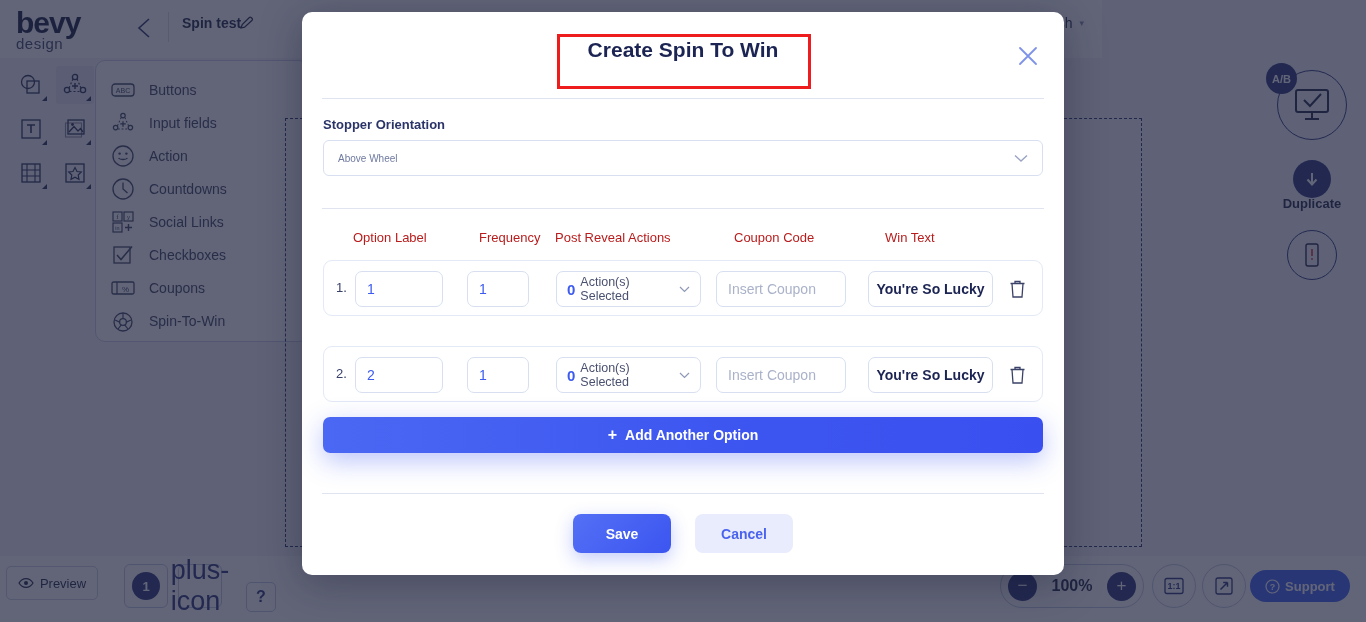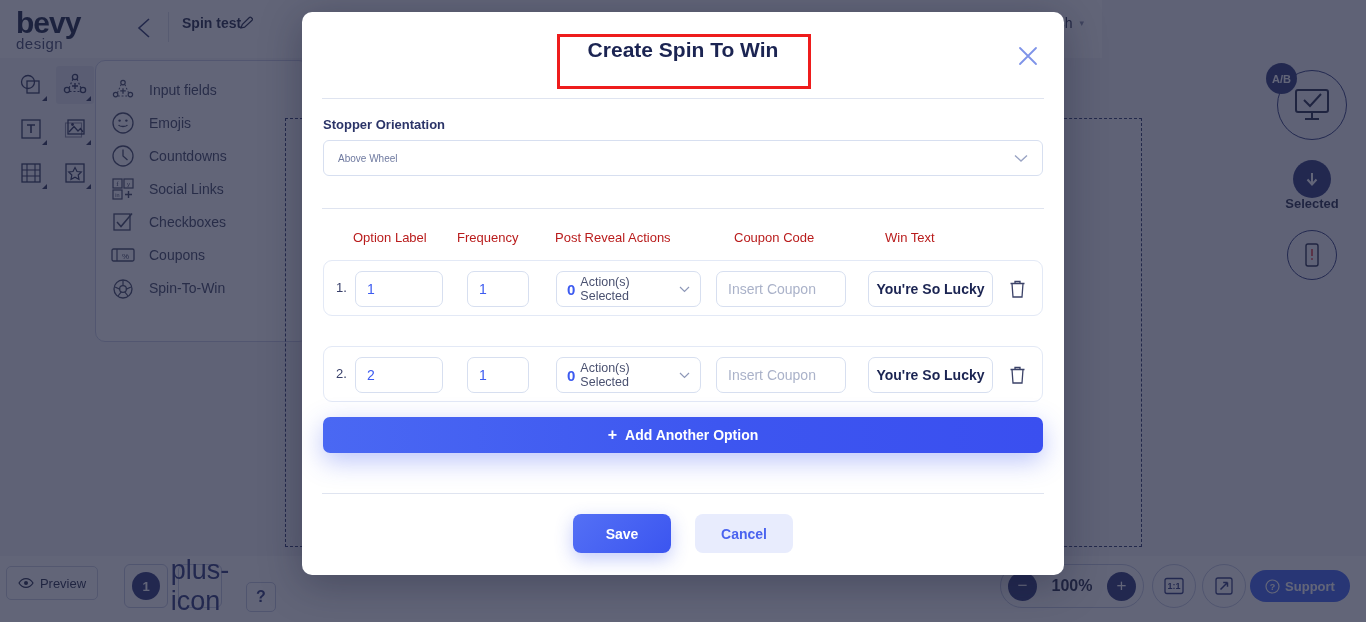--- a/index.html
+++ b/index.html
@@ -273,40 +273,49 @@
           <rect x="4" y="4" width="18" height="18" fill="none" stroke="#2b3154" stroke-width="1.3"></rect>
           <polygon points="13,7.5 15,11.5 19.3,12 16.2,15 17,19.3 13,17.2 9,19.3 9.8,15 6.7,12 11,11.5" fill="none" stroke="#2b3154" stroke-width="1.2"></polygon>
         </svg>
         <span class="corner"></span>
       </div>
     </div>
 
     <div class="flyout">
       <div class="fly-item">
         <span class="fly-ico">
+          <svg width="24" height="16" viewBox="0 0 24 16">
+            <rect x="1" y="2" width="22" height="12" rx="3" fill="none" stroke="#3e4460" stroke-width="1.3"></rect>
+            <text x="12" y="11" font-size="7" text-anchor="middle" fill="#3e4460" font-family="Liberation Sans">ABC</text>
+          </svg>
+        </span>
+        <span class="fly-label">Buttons</span>
+      </div>
+      <div class="fly-item">
+        <span class="fly-ico">
           <svg width="24" height="24" viewBox="0 0 26 26">
             <circle cx="13" cy="5" r="2.4" fill="none" stroke="#3e4460" stroke-width="1.3"></circle>
             <circle cx="5" cy="18" r="2.4" fill="none" stroke="#3e4460" stroke-width="1.3"></circle>
             <circle cx="21" cy="18" r="2.4" fill="none" stroke="#3e4460" stroke-width="1.3"></circle>
             <path d="M7 16 11 7M15 7l4 9M7.5 19.5h11" fill="none" stroke="#3e4460" stroke-width="1.1" stroke-dasharray="2 2"></path>
             <path d="M13 11v6M10 14h6" stroke="#3e4460" stroke-width="1.4"></path>
           </svg>
         </span>
         <span class="fly-label">Input fields</span>
       </div>
       <div class="fly-item">
         <span class="fly-ico">
           <svg width="24" height="24" viewBox="0 0 24 24">
             <circle cx="12" cy="12" r="10" fill="none" stroke="#3e4460" stroke-width="1.3"></circle>
             <circle cx="8.6" cy="9.6" r="1.2" fill="#3e4460"></circle>
             <circle cx="15.4" cy="9.6" r="1.2" fill="#3e4460"></circle>
             <path d="M7.5 14c1.4 2 7.6 2 9 0" fill="none" stroke="#3e4460" stroke-width="1.3"></path>
           </svg>
         </span>
-        <span class="fly-label">Emojis</span>
+        <span class="fly-label">Action</span>
       </div>
       <div class="fly-item">
         <span class="fly-ico">
           <svg width="24" height="24" viewBox="0 0 24 24">
             <circle cx="12" cy="12" r="10" fill="none" stroke="#3e4460" stroke-width="1.3"></circle>
             <path d="M12 5.5V12l4.5 4" fill="none" stroke="#3e4460" stroke-width="1.3"></path>
           </svg>
         </span>
         <span class="fly-label">Countdowns</span>
       </div>
@@ -363,21 +372,21 @@
         <rect x="4" y="3" width="32" height="22" rx="2" fill="none" stroke="#1f2545" stroke-width="2"></rect>
         <polyline points="12,13 18,19 29,7" fill="none" stroke="#1f2545" stroke-width="2"></polyline>
         <path d="M20 25v6M13 32h14" stroke="#1f2545" stroke-width="2"></path>
       </svg>
     </div>
     <div class="dup-circ">
       <svg width="18" height="18" viewBox="0 0 18 18">
         <path d="M9 3v11M4.5 9.5 9 14.5l4.5-5" fill="none" stroke="#fff" stroke-width="2"></path>
       </svg>
     </div>
-    <div class="dup-label">Selected</div>
+    <div class="dup-label">Duplicate</div>
     <div class="mob-circ">
       <svg width="20" height="26" viewBox="0 0 20 26">
         <rect x="4" y="2" width="12" height="22" rx="2" fill="none" stroke="#1f2545" stroke-width="1.4"></rect>
         <path d="M10 7v7" stroke="#e24545" stroke-width="1.8"></path>
         <circle cx="10" cy="17" r="1" fill="#e24545"></circle>
       </svg>
     </div>
 
     <div class="bottombar">
       <div class="preview-btn">
@@ -440,21 +449,21 @@
       <span class="select-val">Above Wheel</span>
       <svg width="14" height="9" viewBox="0 0 14 9">
         <polyline points="1,1.5 7,7 13,1.5" fill="none" stroke="#9aa4c4" stroke-width="1.4"></polyline>
       </svg>
     </div>
 
     <div class="hr" style="top:196px;"></div>
 
     <div class="col-hdrs">
       <span class="col-hdr" style="left:30px;">Option Label</span>
-      <span class="col-hdr" style="left:134px;">Frequency</span>
+      <span class="col-hdr" style="left:156px;">Frequency</span>
       <span class="col-hdr" style="left:232px;">Post Reveal Actions</span>
       <span class="col-hdr" style="left:411px;">Coupon Code</span>
       <span class="col-hdr" style="left:562px;">Win Text</span>
     </div>
 
     <div class="opt-row" style="top:248px;">
       <span class="row-num">1.</span>
       <input class="inp lbl" value="1" style="">
       <input class="inp freq" value="1" style="">
       <div class="actions-sel">

